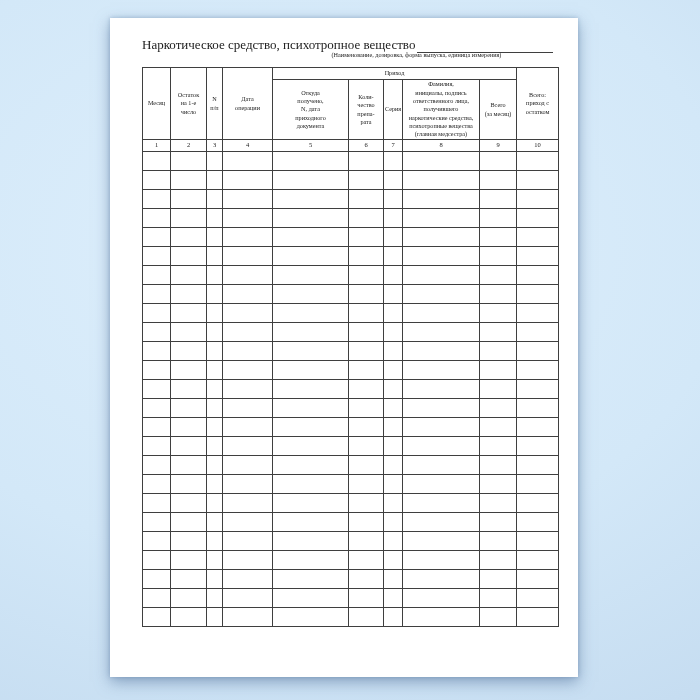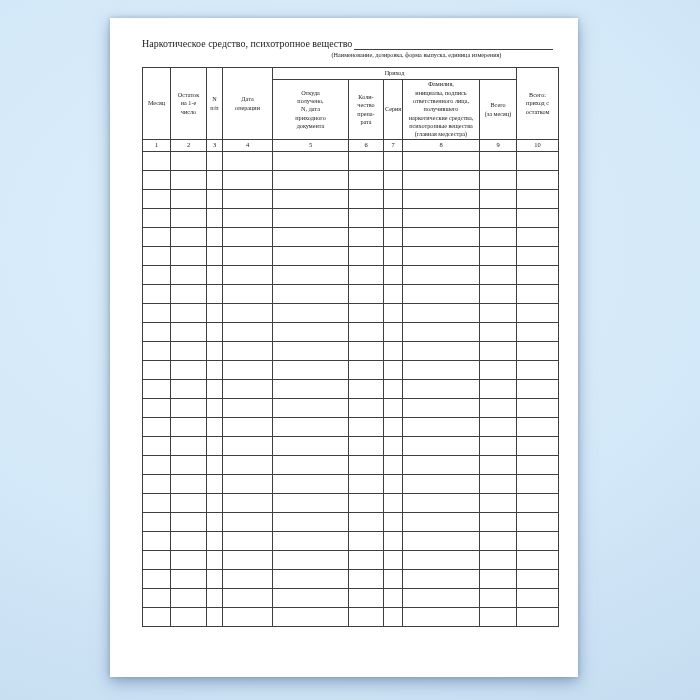--- a/index.html
+++ b/index.html
@@ -16,21 +16,21 @@
     position:relative;
   }
   .page{
     position:absolute; left:110px; top:18px; width:468px; height:659px;
     background:var(--page);
     box-shadow:0 5px 14px rgba(84,116,156,.58), 0 0 4px rgba(84,116,156,.38);
   }
   .title-row{
     position:absolute; left:32px; right:25px; top:20px;
     display:flex; align-items:flex-end;
-    font-size:10px; line-height:1.15; white-space:nowrap;
+    font-size:13px; line-height:1.15; white-space:nowrap;
   }
   .title-blank{flex:1; border-bottom:1px solid var(--line); height:8px; margin-left:2px;}
   .title-note{
     position:absolute; left:170px; right:25px; top:33px;
     text-align:center; font-size:6.2px; color:#222;
   }
   table.register{
     position:absolute; left:32px; top:49px; width:416px;
     border-collapse:collapse; table-layout:fixed;
   }

